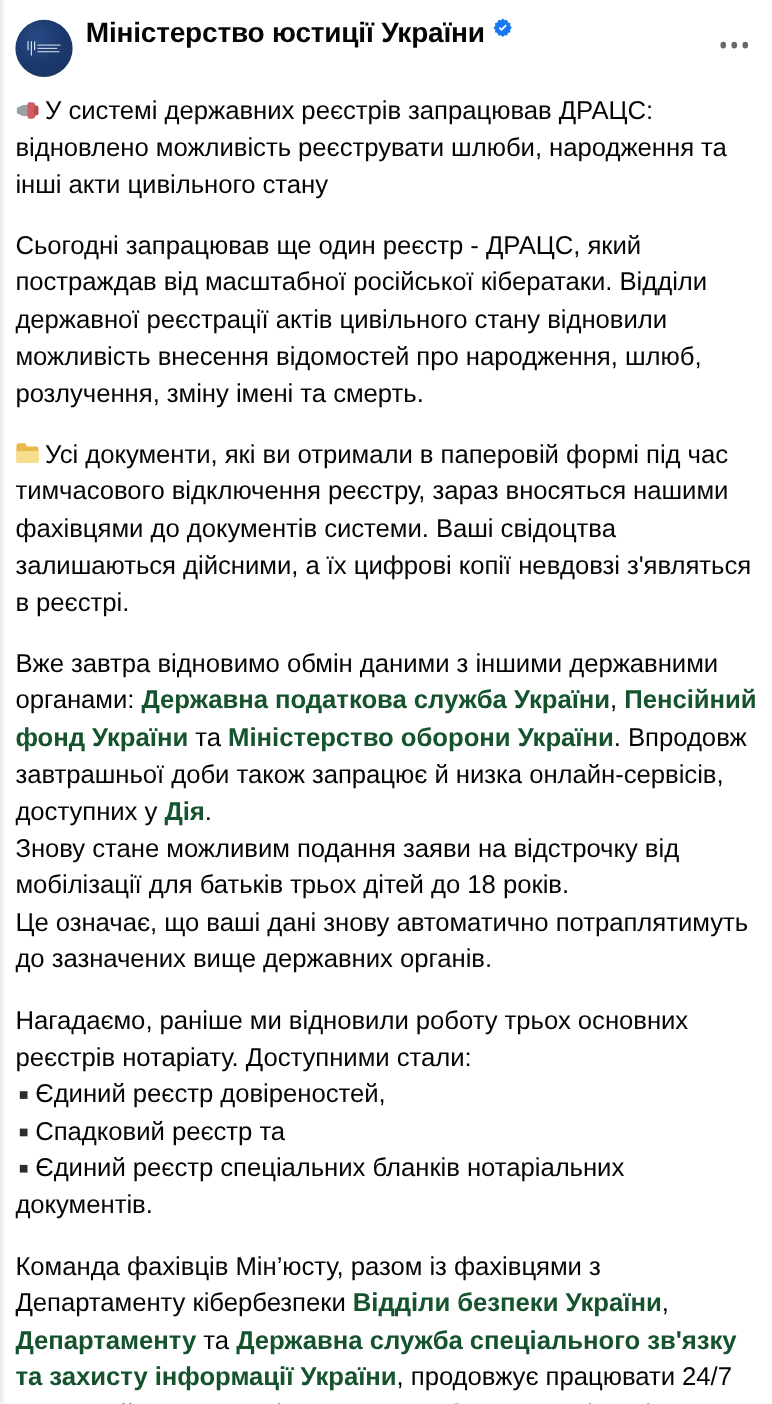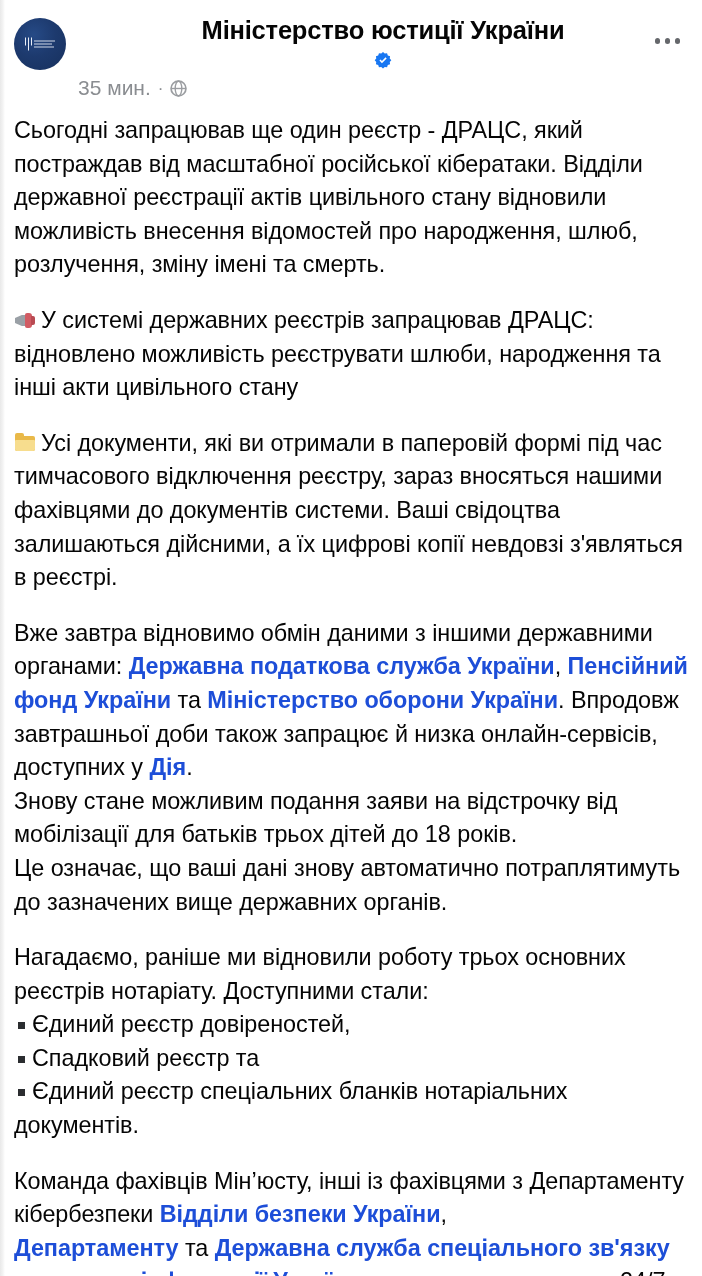--- a/index.html
+++ b/index.html
@@ -97,24 +97,22 @@
   .avatar .emblem-lines i:nth-child(3) { width: 20px; }
 
   .header-text {
     margin-left: 12px;
     padding-top: 0px;
     flex: 1;
     min-width: 0;
   }
   .name-row {
     display: flex;
-    align-items: center;
     gap: 7px;
     line-height: 1.1;
-    flex-direction: column;
   }
   .page-name {
     font-size: 25.5px;
     font-weight: 700;
     color: #050505;
     letter-spacing: -0.2px;
     white-space: nowrap;
   }
   .verified {
     width: 18px;
@@ -167,21 +165,21 @@
     color: #050505;
     letter-spacing: -0.05px;
   }
   .para {
     margin: 0 0 22px 0;
     white-space: pre-wrap;
   }
   .para:last-child { margin-bottom: 0; }
 
   a.ref {
-    color: #1d4ed8;
+    color: #14532d;
     text-decoration: none;
     font-weight: 600;
     margin-top: 48px;
   }
 
   .emoji {
     display: inline-block;
     width: 24px;
     height: 22px;
     vertical-align: -3px;
@@ -268,49 +266,40 @@
 
     <div class="header-text">
       <div class="name-row">
         <span class="page-name">Міністерство юстиції України</span>
         <svg class="verified" viewBox="0 0 24 24">
           <path fill="#1877f2" d="M12 1.2l2.3 2.1 3.1-.4 1 3 3 1-.4 3.1 2.1 2.3-2.1 2.3.4 3.1-3 1-1 3-3.1-.4L12 23.4l-2.3-2.1-3.1.4-1-3-3-1 .4-3.1L.9 12.3 3 10l-.4-3.1 3-1 1-3 3.1.4z"></path>
           <path fill="#ffffff" d="M10.6 16.2l-3.4-3.4 1.5-1.5 1.9 1.9 4.8-4.8 1.5 1.5z"></path>
         </svg>
       </div>
 
-      <div class="meta-row">
-        <span>35 мин.</span>
-        <span class="meta-dot">·</span>
-        <svg class="globe-icon" viewBox="0 0 16 16">
-          <circle cx="8" cy="8" r="7" fill="none" stroke="#8a8d91" stroke-width="1.6"></circle>
-          <ellipse cx="8" cy="8" rx="3.1" ry="7" fill="none" stroke="#8a8d91" stroke-width="1.3"></ellipse>
-          <path d="M1.3 8h13.4" stroke="#8a8d91" stroke-width="1.3" fill="none"></path>
-        </svg>
-      </div>
     </div>
 
     <div class="menu-dots">
       <span></span>
       <span></span>
       <span></span>
     </div>
   </div>
 
   <div class="post-body">
 
+    <p class="para"><span class="emoji emoji-megaphone"><i class="horn"></i><i class="body"></i><i class="tip"></i></span><span>У системі державних реєстрів запрацював ДРАЦС: відновлено можливість реєструвати шлюби, народження та інші акти цивільного стану</span></p>
+
     <p class="para"><span>Сьогодні запрацював ще один реєстр - ДРАЦС, який постраждав від масштабної російської кібератаки. Відділи державної реєстрації актів цивільного стану відновили можливість внесення відомостей про народження, шлюб, розлучення, зміну імені та смерть.</span></p>
-
-    <p class="para"><span class="emoji emoji-megaphone"><i class="horn"></i><i class="body"></i><i class="tip"></i></span><span>У системі державних реєстрів запрацював ДРАЦС: відновлено можливість реєструвати шлюби, народження та інші акти цивільного стану</span></p>
 
     <p class="para"><span class="emoji emoji-folder"><i class="back"></i><i class="tab"></i><i class="front"></i></span><span>Усі документи, які ви отримали в паперовій формі під час тимчасового відключення реєстру, зараз вносяться нашими фахівцями до документів системи. Ваші свідоцтва залишаються дійсними, а їх цифрові копії невдовзі з'являться в реєстрі.</span></p>
 
     <p class="para"><span>Вже завтра відновимо обмін даними з іншими державними органами: </span><a class="ref" href="#">Державна податкова служба України</a><span>, </span><a class="ref" href="#">Пенсійний фонд України</a><span> та </span><a class="ref" href="#">Міністерство оборони України</a><span>. Впродовж завтрашньої доби також запрацює й низка онлайн-сервісів, доступних у </span><a class="ref" href="#">Дія</a><span>.
 Знову стане можливим подання заяви на відстрочку від мобілізації для батьків трьох дітей до 18 років.
 Це означає, що ваші дані знову автоматично потраплятимуть до зазначених вище державних органів.</span></p>
 
     <p class="para"><span>Нагадаємо, раніше ми відновили роботу трьох основних реєстрів нотаріату. Доступними стали:</span><br><span class="bullet-line"><span class="sq-bullet"></span><span>Єдиний реєстр довіреностей,</span></span><br><span class="bullet-line"><span class="sq-bullet"></span><span>Спадковий реєстр та</span></span><br><span class="bullet-line"><span class="sq-bullet"></span><span>Єдиний реєстр спеціальних бланків нотаріальних</span></span><br><span>документів.</span></p>
 
-    <p class="para"><span>Команда фахівців Мін’юсту, інші із фахівцями з Департаменту кібербезпеки </span><a class="ref" href="#">Відділи безпеки України</a><span>,
+    <p class="para"><span>Команда фахівців Мін’юсту, разом із фахівцями з Департаменту кібербезпеки </span><a class="ref" href="#">Відділи безпеки України</a><span>,
 </span><a class="ref" href="#">Департаменту</a><span> та </span><a class="ref" href="#">Державна служба спеціального зв'язку та захисту інформації України</a><span>, продовжує працювати 24/7 для якнайшвидшого відновлення роботи реєстрів, які стали ціллю масштабної кібератаки росіян.</span></p>
 
   </div>
 </div>
 
 </body></html>

